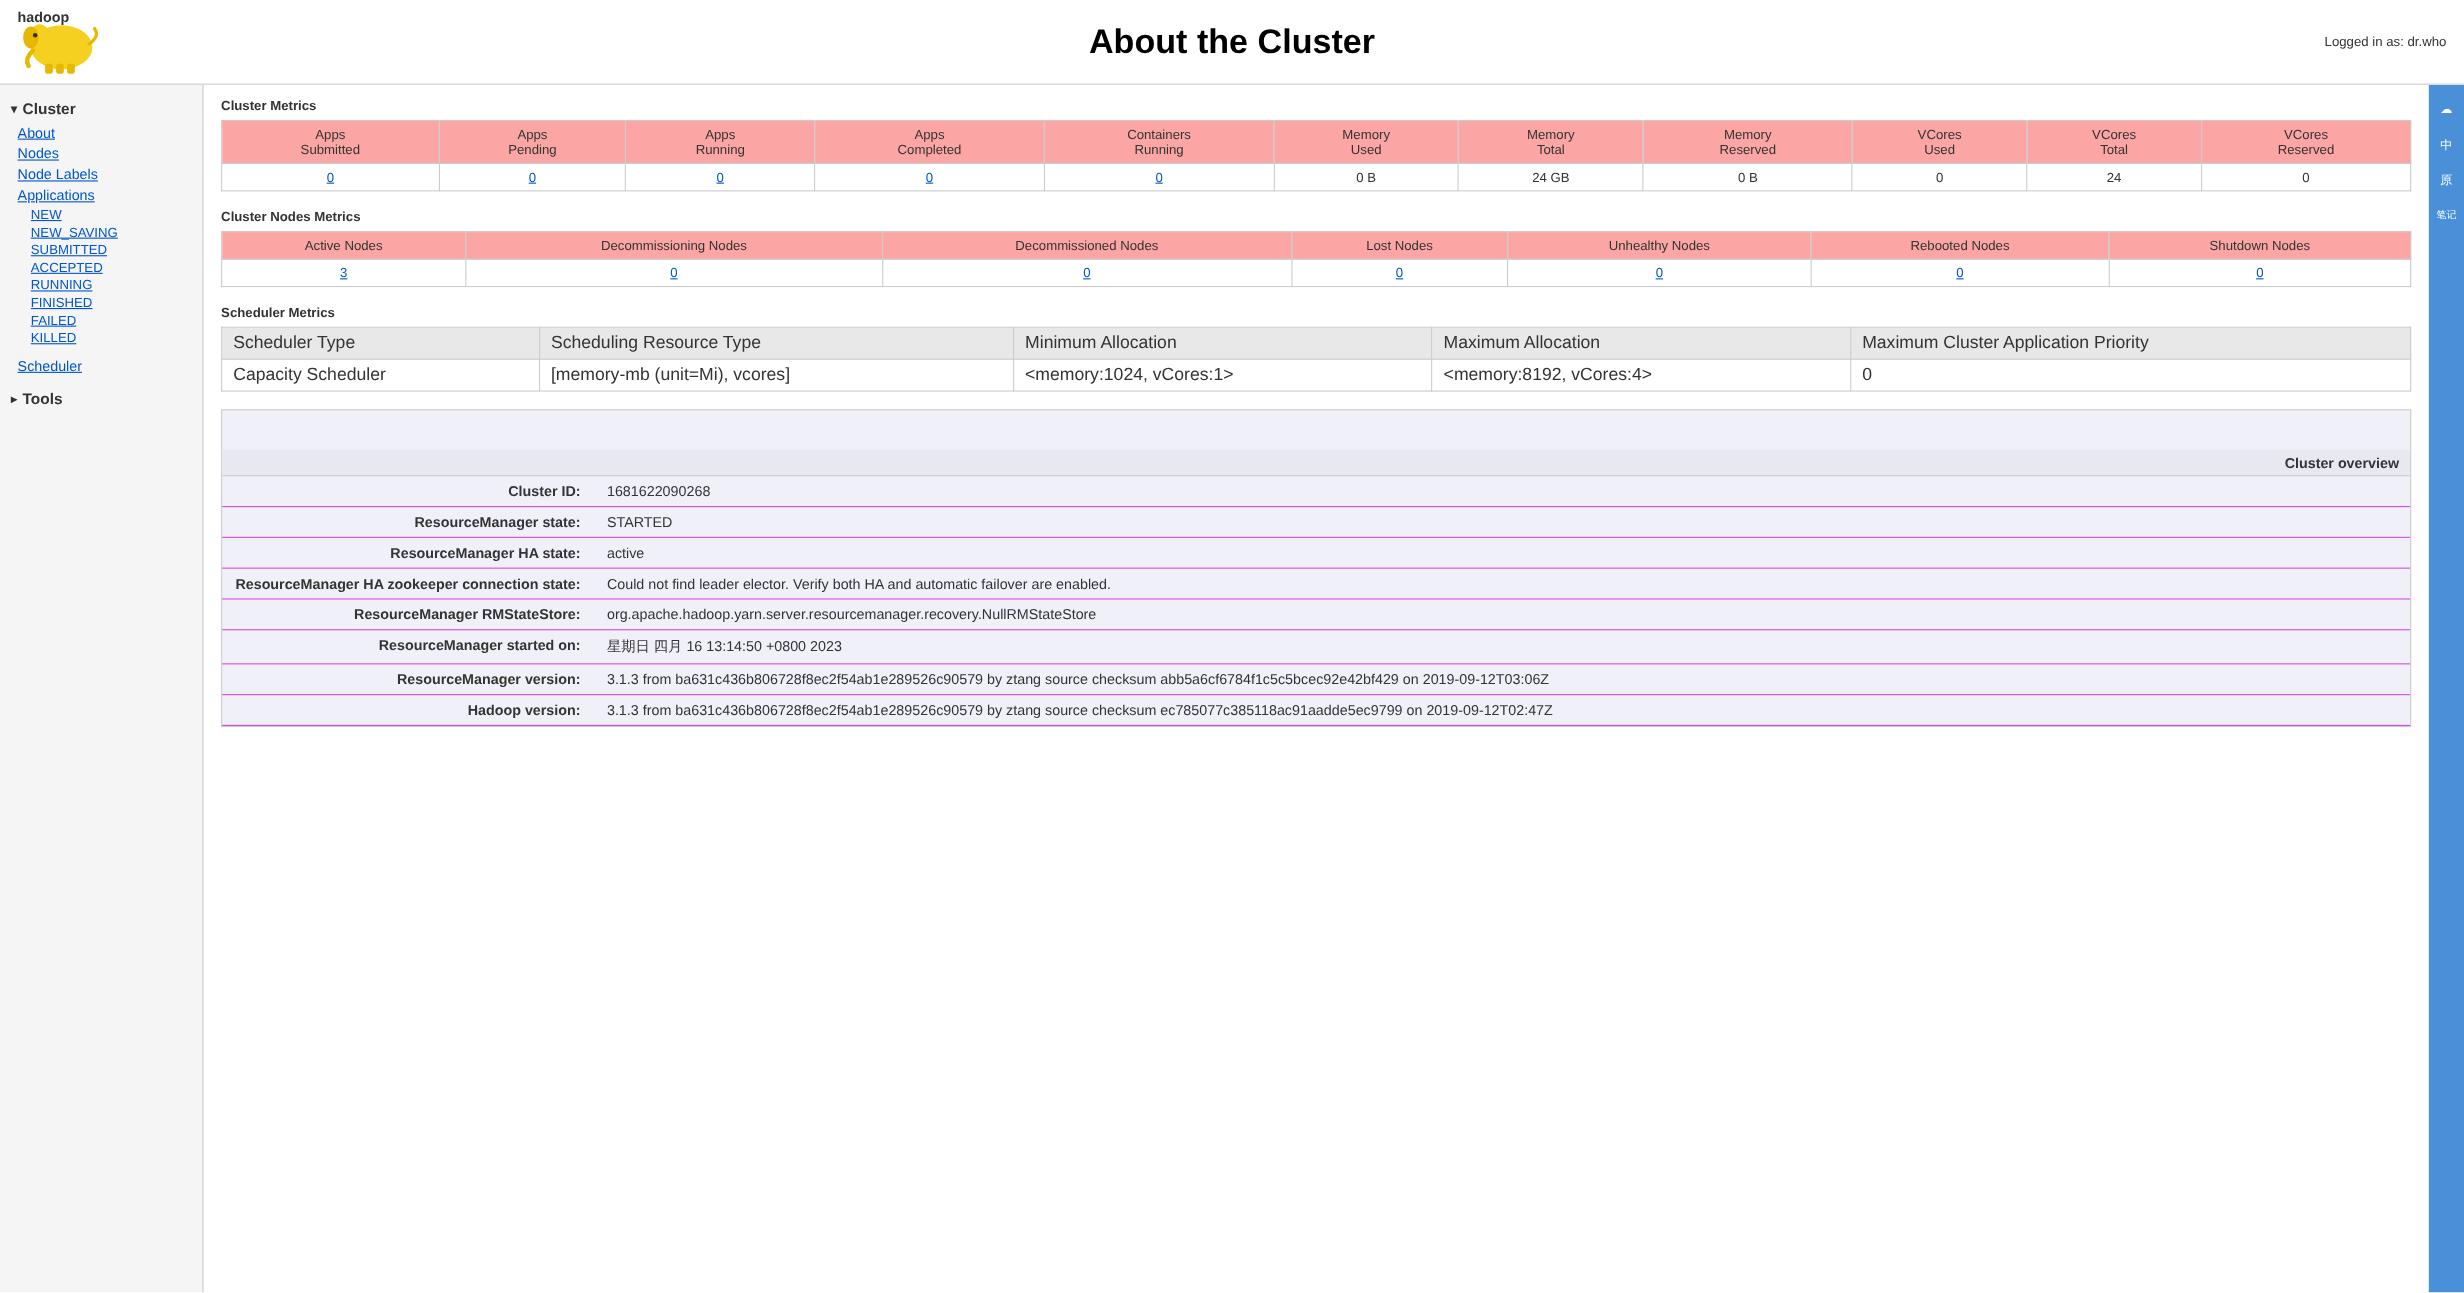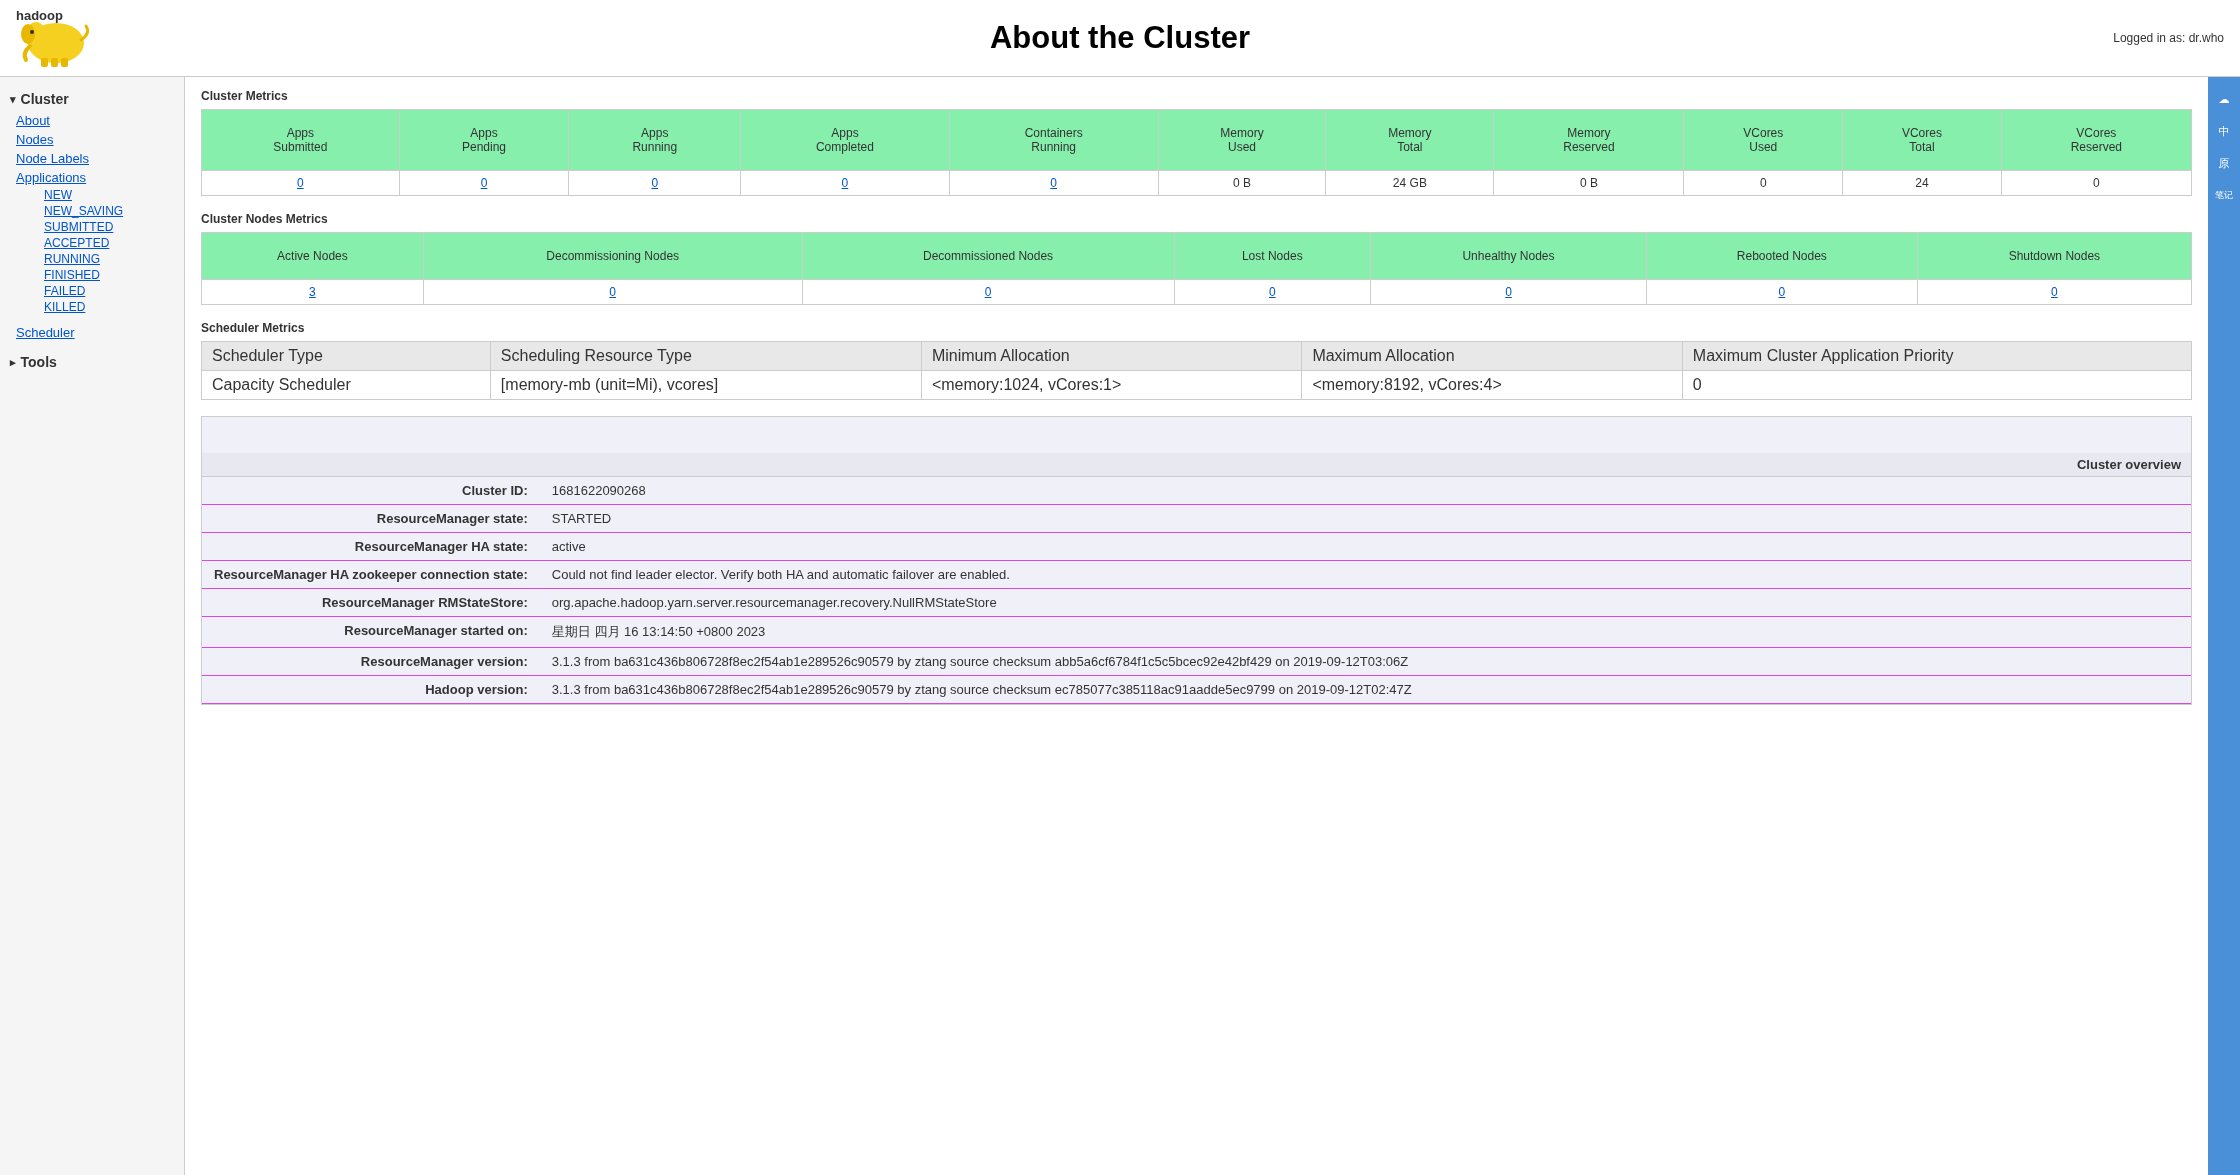--- a/index.html
+++ b/index.html
@@ -61,21 +61,21 @@
     .sidebar-section-header .arrow { margin-right: 5px; font-size: 11px; }
     .sidebar-nav-item {
       padding: 2px 16px;
       color: #0055cc;
       text-decoration: underline;
       cursor: pointer;
       display: block;
       font-size: 13px;
     }
     .sidebar-sub-item {
-      padding: 1px 44px;
+      padding: 1px 28px;
       color: #0055cc;
       text-decoration: underline;
       cursor: pointer;
       display: block;
       font-size: 12px;
     }
     .sidebar-divider { height: 8px; }
 
     
     #content {
@@ -93,23 +93,23 @@
     }
 
     
     .metrics-table {
       width: 100%;
       border-collapse: collapse;
       margin-bottom: 16px;
       font-size: 12px;
     }
     .metrics-table th {
-      background: #86efac;
-      border: 1px solid #ccc;
-      padding: 16px 8px;
+      background: #fca5a5;
+      border: 1px solid #ccc;
+      padding: 5px 8px;
       text-align: center;
       font-weight: normal;
       color: #333;
     }
     .metrics-table td {
       border: 1px solid #ccc;
       padding: 5px 8px;
       text-align: center;
       color: #0055cc;
       text-decoration: underline;

